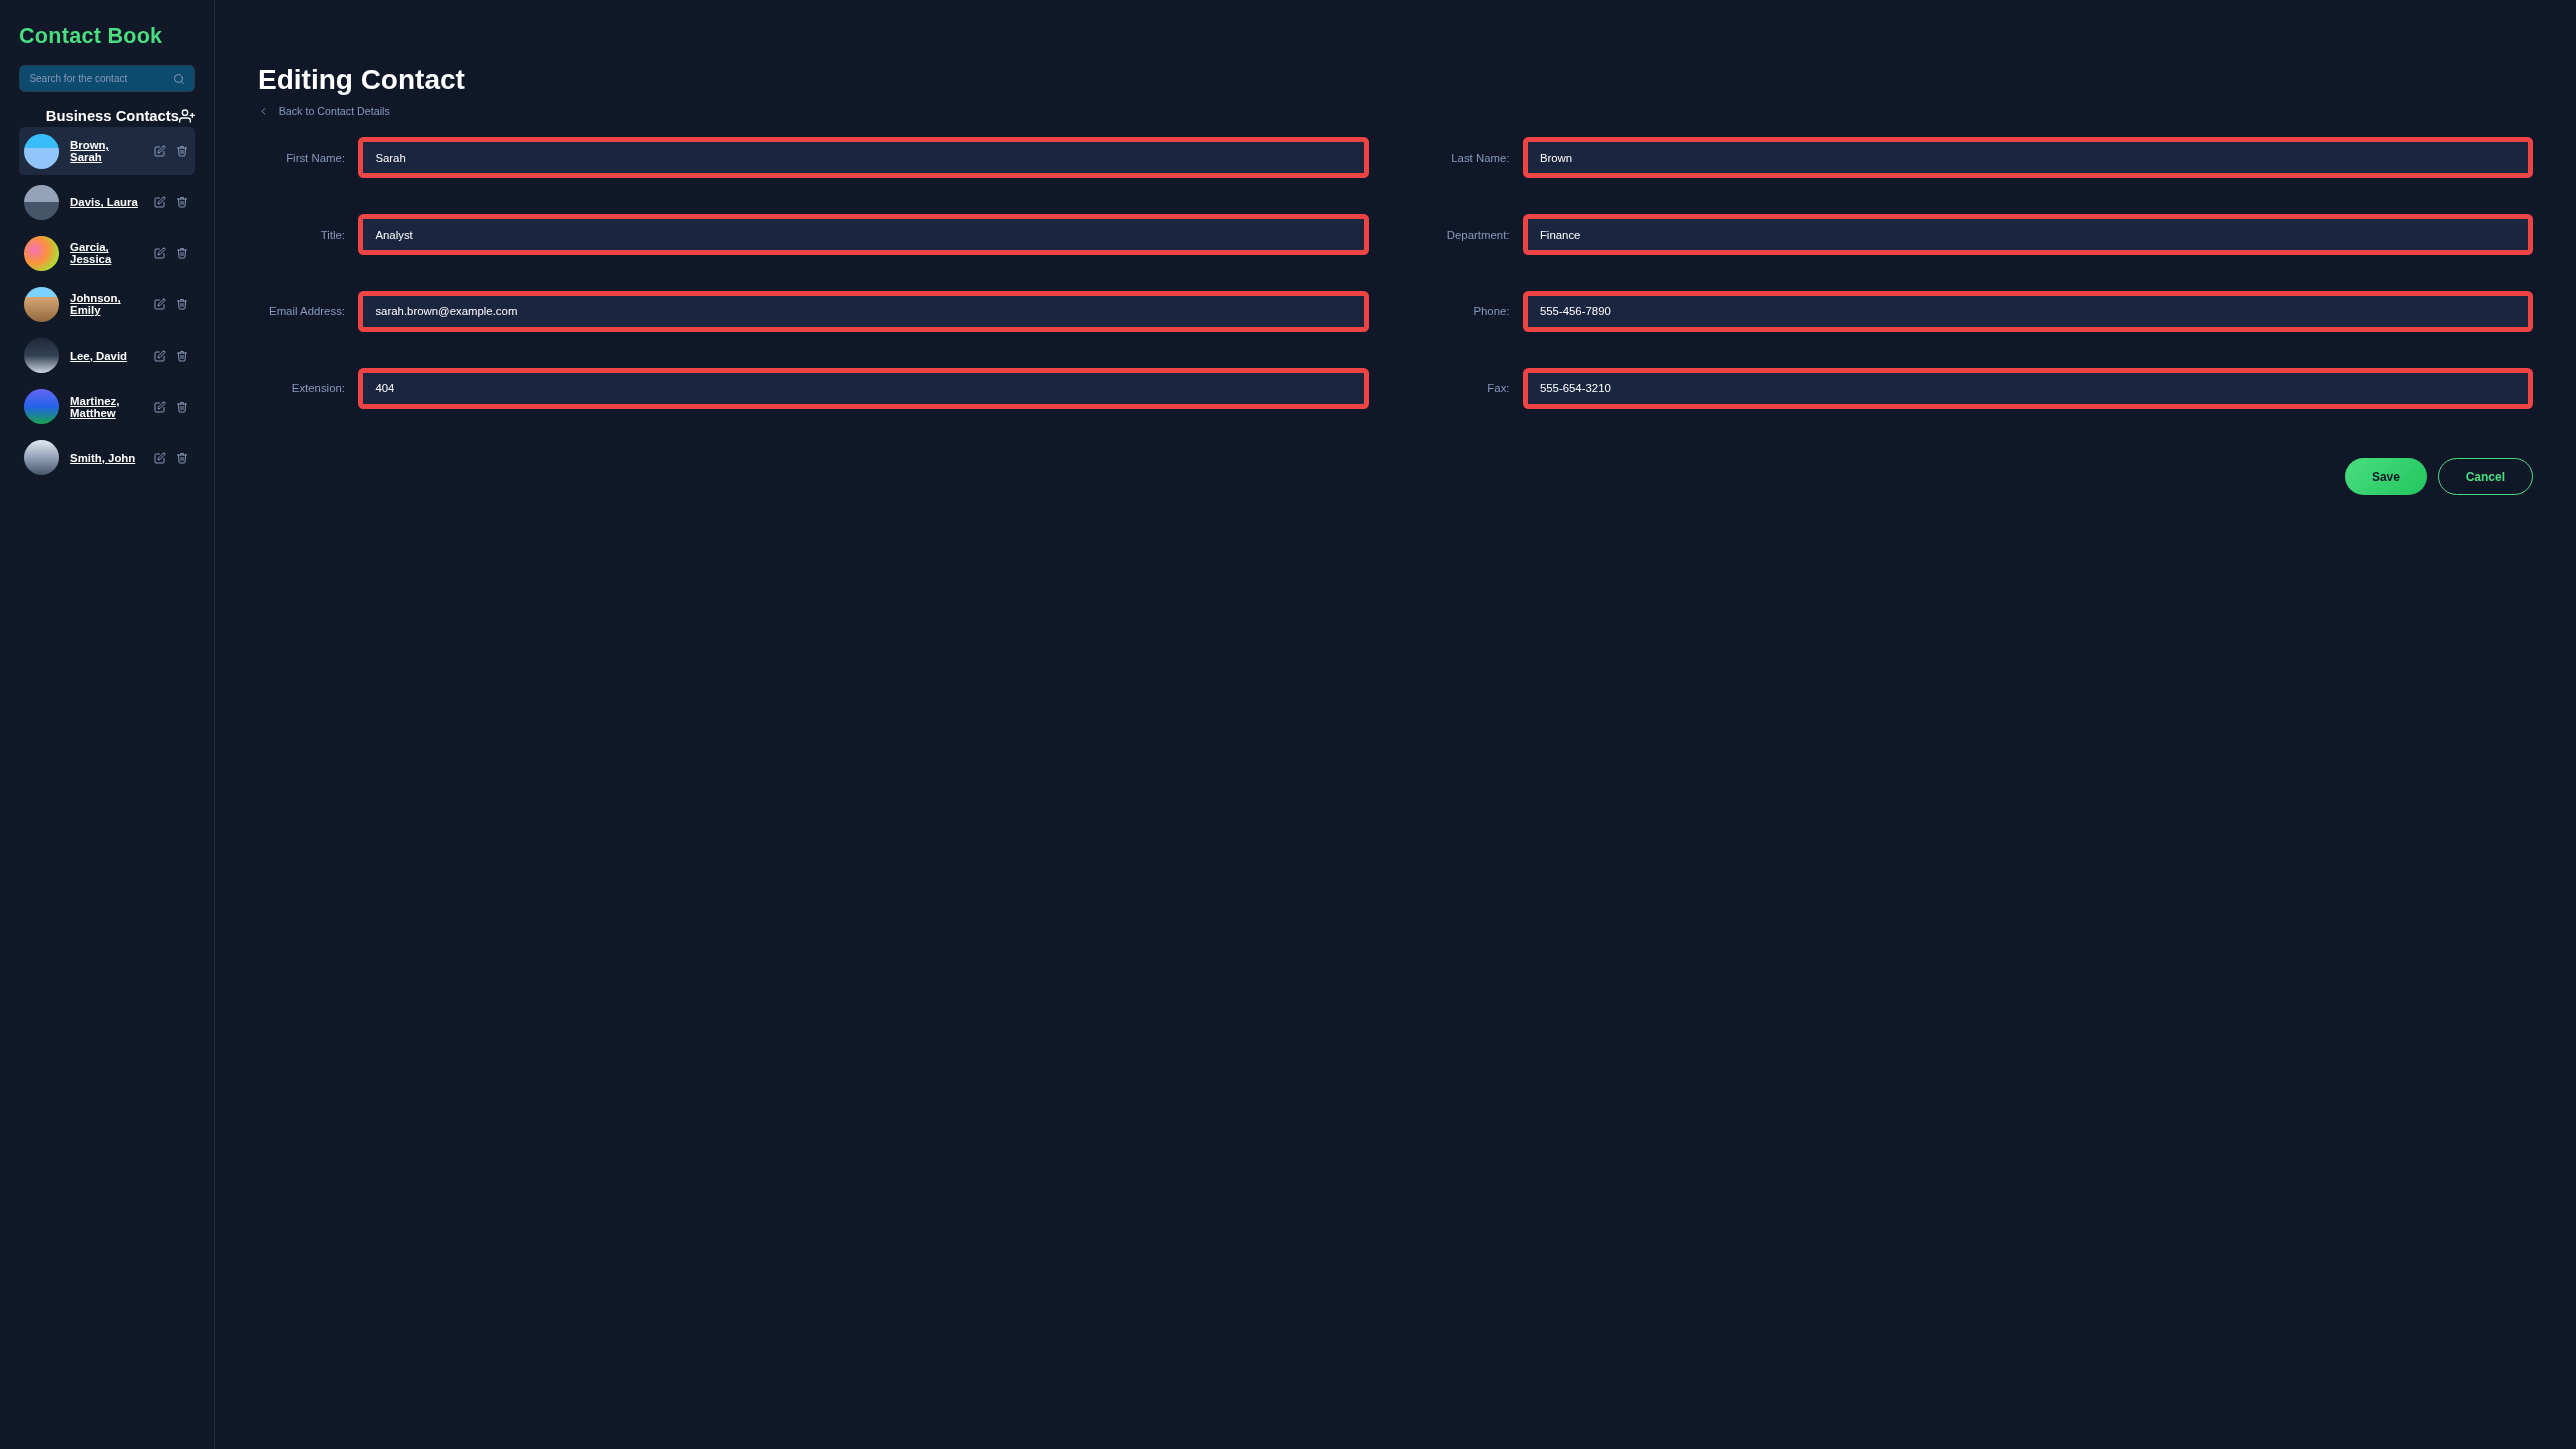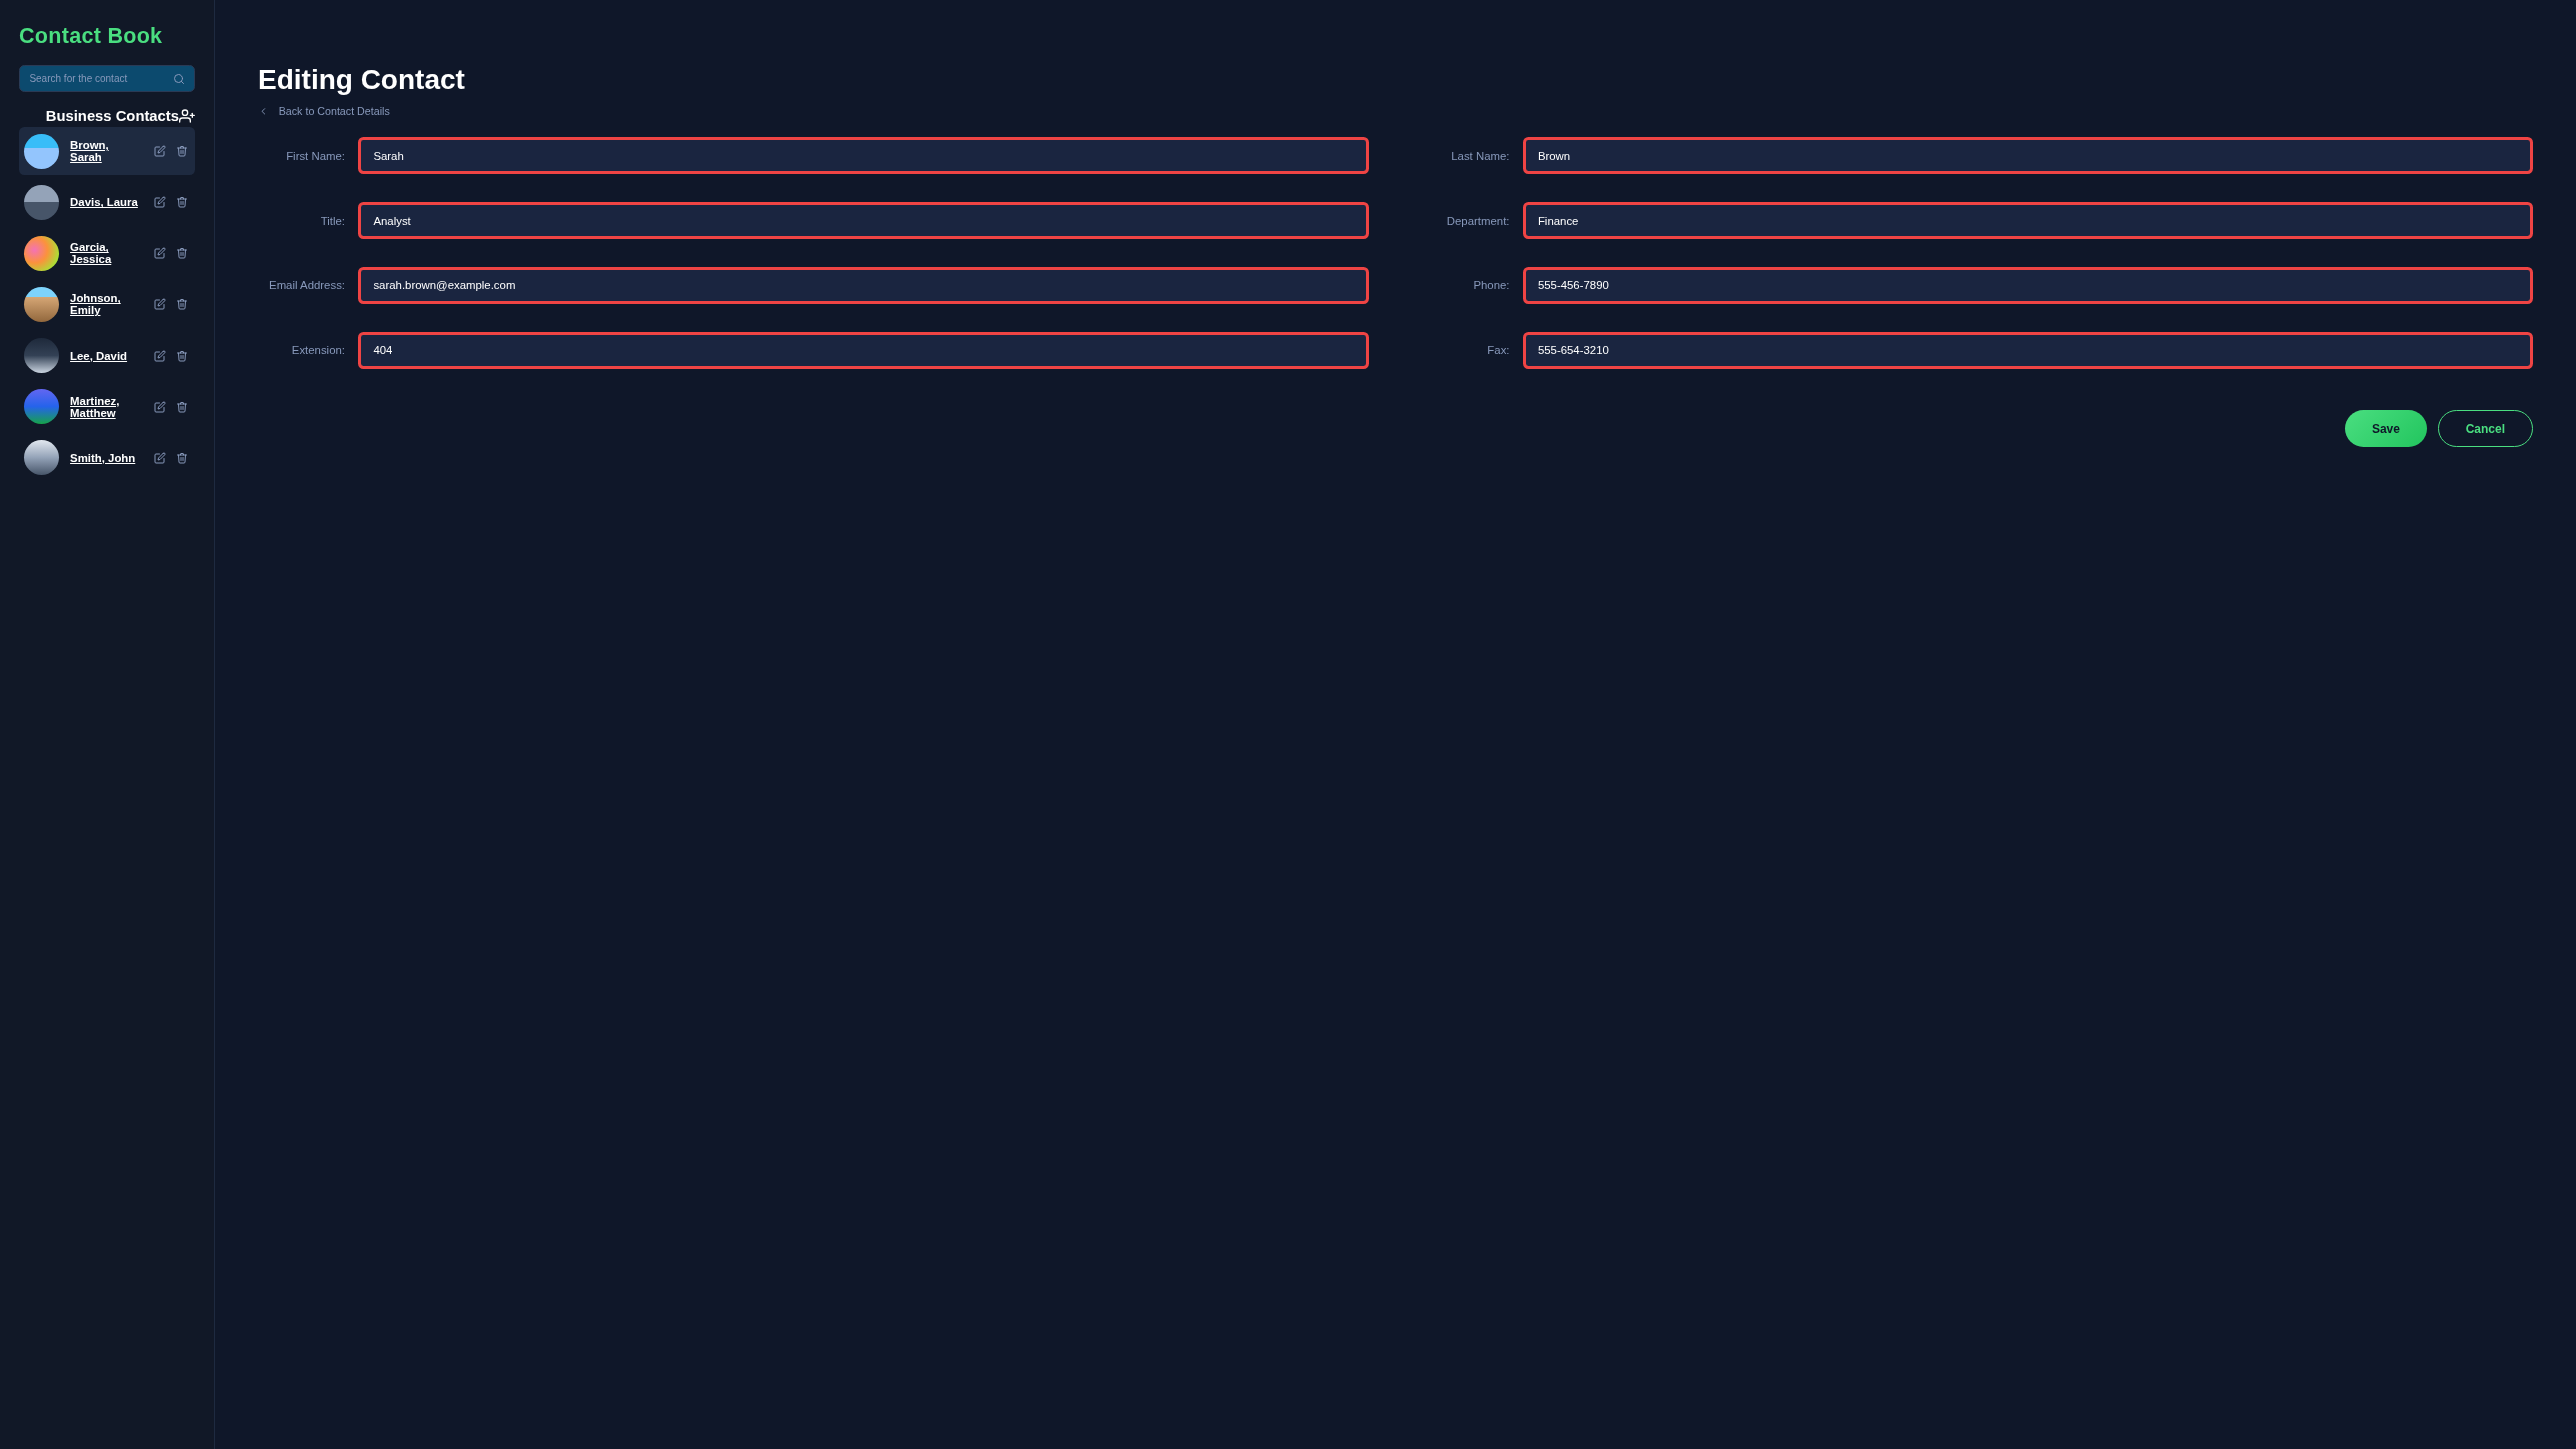--- a/index.html
+++ b/index.html
@@ -172,41 +172,41 @@
       font-size: 10.7px;
       cursor: pointer;
       text-decoration: none;
       margin-bottom: 20px;
       width: fit-content;
     }
 
     .form-grid {
       display: grid;
       grid-template-columns: 1fr 1fr;
-      gap: 28px 54px;
+      gap: 36px 54px;
     }
 
     .form-row {
       display: flex;
       align-items: center;
       gap: 13.4px;
     }
 
     .form-label {
       font-size: 11.4px;
       color: #8899bb;
       min-width: 87px;
       text-align: right;
       flex-shrink: 0;
     }
 
     .form-input {
       flex: 1;
       background-color: #1a2540;
-      border: 3px solid #ef4444;
+      border: 5px solid #ef4444;
       border-radius: 5.4px;
       padding: 9.4px 12px;
       color: #ffffff;
       font-size: 11.4px;
       outline: none;
       transition: border-color 0.15s;
     }
 
     .form-actions {
       grid-column: 1 / -1;

